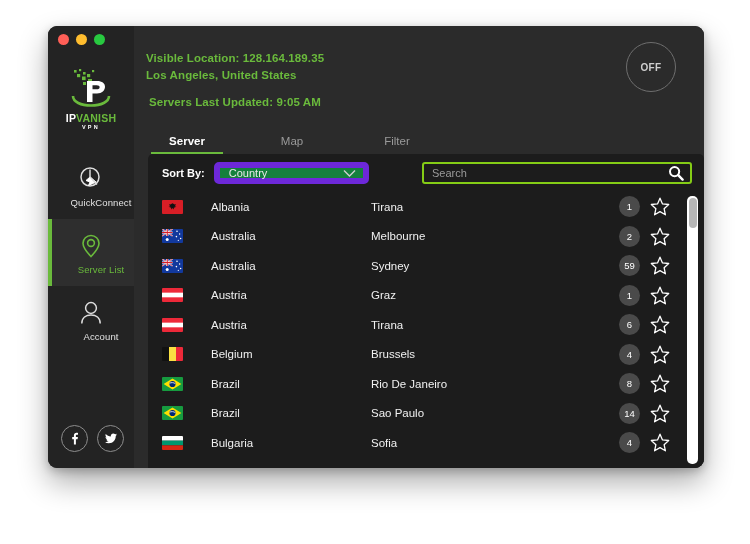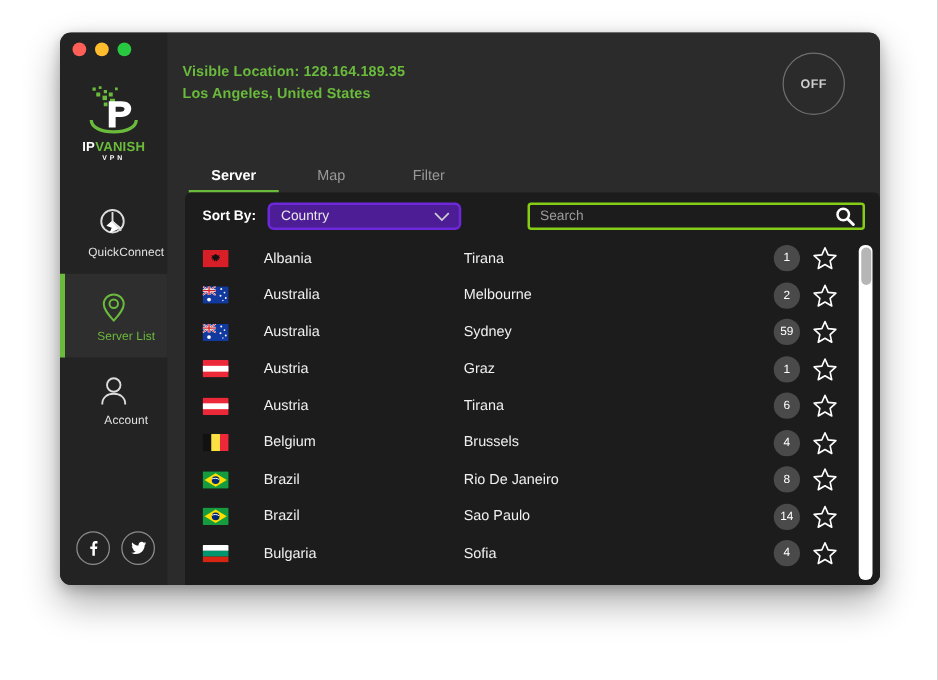--- a/index.html
+++ b/index.html
@@ -197,20 +197,21 @@
     letter-spacing: 0.4px;
   }
 
   
   .tabs {
     position: relative;
     height: 30px;
     padding-left: 14px;
     display: flex;
     align-items: flex-end;
+    gap: 27px;
   }
   .tab {
     width: 78px;
     text-align: center;
     font-size: 11.5px;
     color: #9a9a9a;
     padding-bottom: 7px;
     position: relative;
   }
   .tab.active {
@@ -249,23 +250,23 @@
   .sortby-label {
     font-size: 11px;
     color: #ffffff;
     font-weight: bold;
     margin-right: 9px;
     white-space: nowrap;
   }
   .select {
     width: 155px;
     height: 22px;
-    border: 2px solid #6d28d9;
+    border: 6px solid #6d28d9;
     border-radius: 5px;
-    background: #4c1d95;
+    background: #15803d;
     display: flex;
     align-items: center;
     padding: 0 7px 0 9px;
     box-sizing: border-box;
   }
   .select .sel-val {
     flex: 1 1 auto;
     font-size: 11px;
     color: #e8e8e8;
   }
@@ -461,20 +462,21 @@
         </div>
       </div>
 
     </div>
 
     <div class="content">
 
       <div class="header">
         <div class="hdr-line">Visible Location: 128.164.189.35</div>
         <div class="hdr-line">Los Angeles, United States</div>
+        <div class="hdr-line spaced">Servers Last Updated: 9:05 AM</div>
 
         <div class="power-btn">OFF</div>
       </div>
 
       <div class="tabs">
         <div class="tab active">Server</div>
         <div class="tab">Map</div>
         <div class="tab">Filter</div>
       </div>
 

